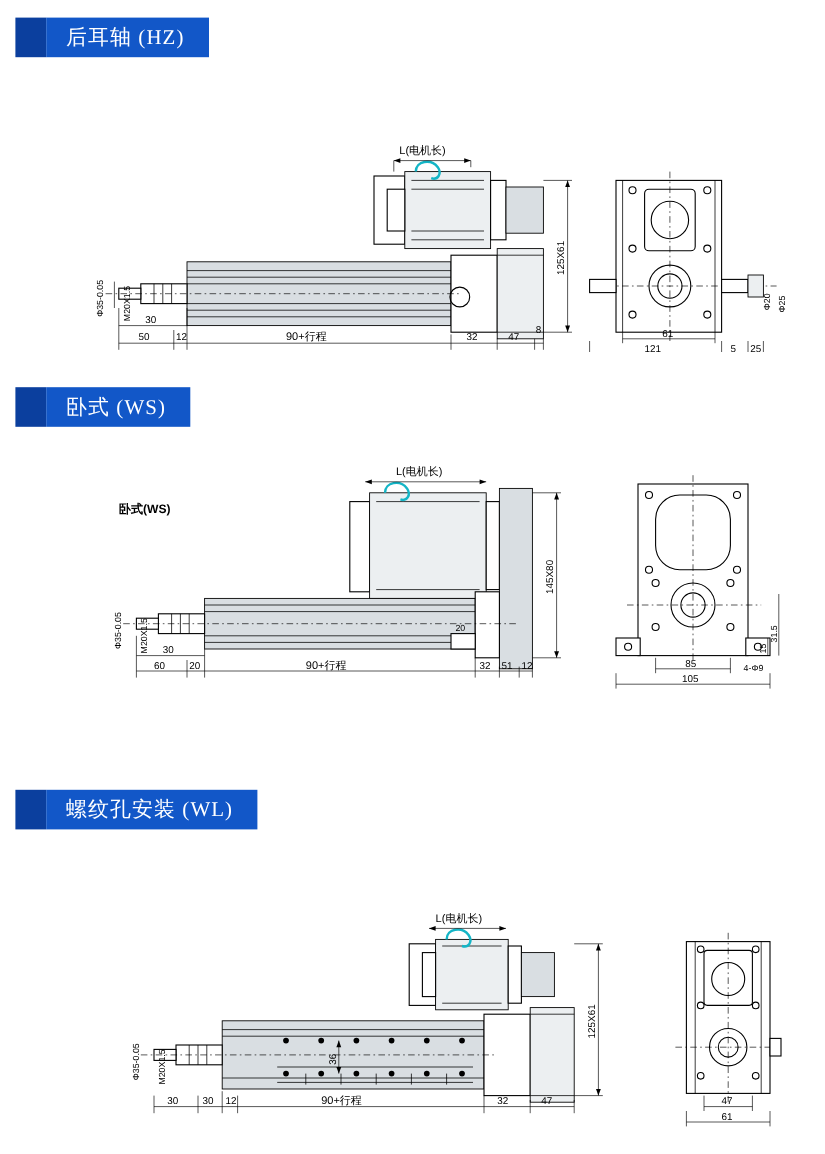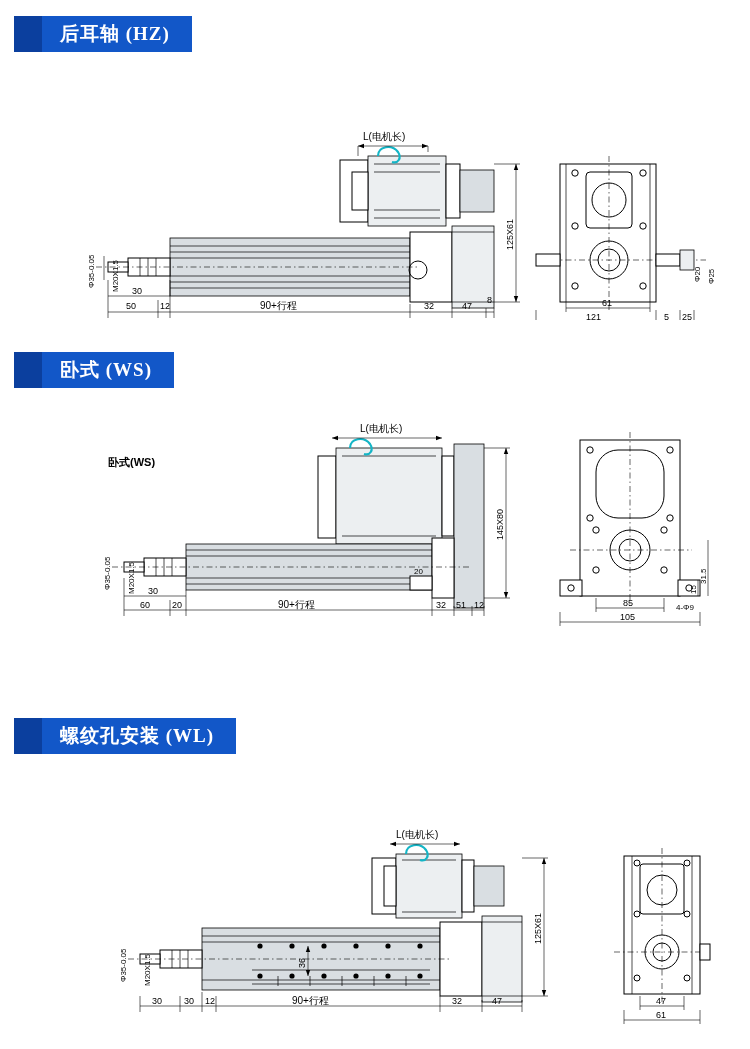--- a/index.html
+++ b/index.html
@@ -14,21 +14,21 @@
   .banner{position:absolute;height:36px;}
   .banner .tab{
     position:absolute;left:0;top:0;width:28px;height:36px;background:#0b3f9e;
   }
   .banner .bar{
     position:absolute;left:28px;top:0;height:36px;background:#1257c8;
     display:flex;align-items:center;padding-left:18px;padding-right:22px;
     box-sizing:border-box;
   }
   .banner .bar span{
-    color:#ffffff;font-weight:bold;font-size:19px;letter-spacing:1px;
+    color:#ffffff;font-weight:normal;font-size:19px;letter-spacing:1px;
     font-family:"Liberation Serif","DejaVu Serif",serif;white-space:nowrap;
   }
 
   
   .drawing{position:absolute;}
   svg{display:block;}
   .ln{stroke:#000;stroke-width:1;fill:none;}
   .lnt{stroke:#000;stroke-width:0.7;fill:none;}
   .dim{stroke:#000;stroke-width:0.6;fill:none;}
   .dash{stroke:#000;stroke-width:0.6;fill:none;stroke-dasharray:6 3 1.5 3;}

